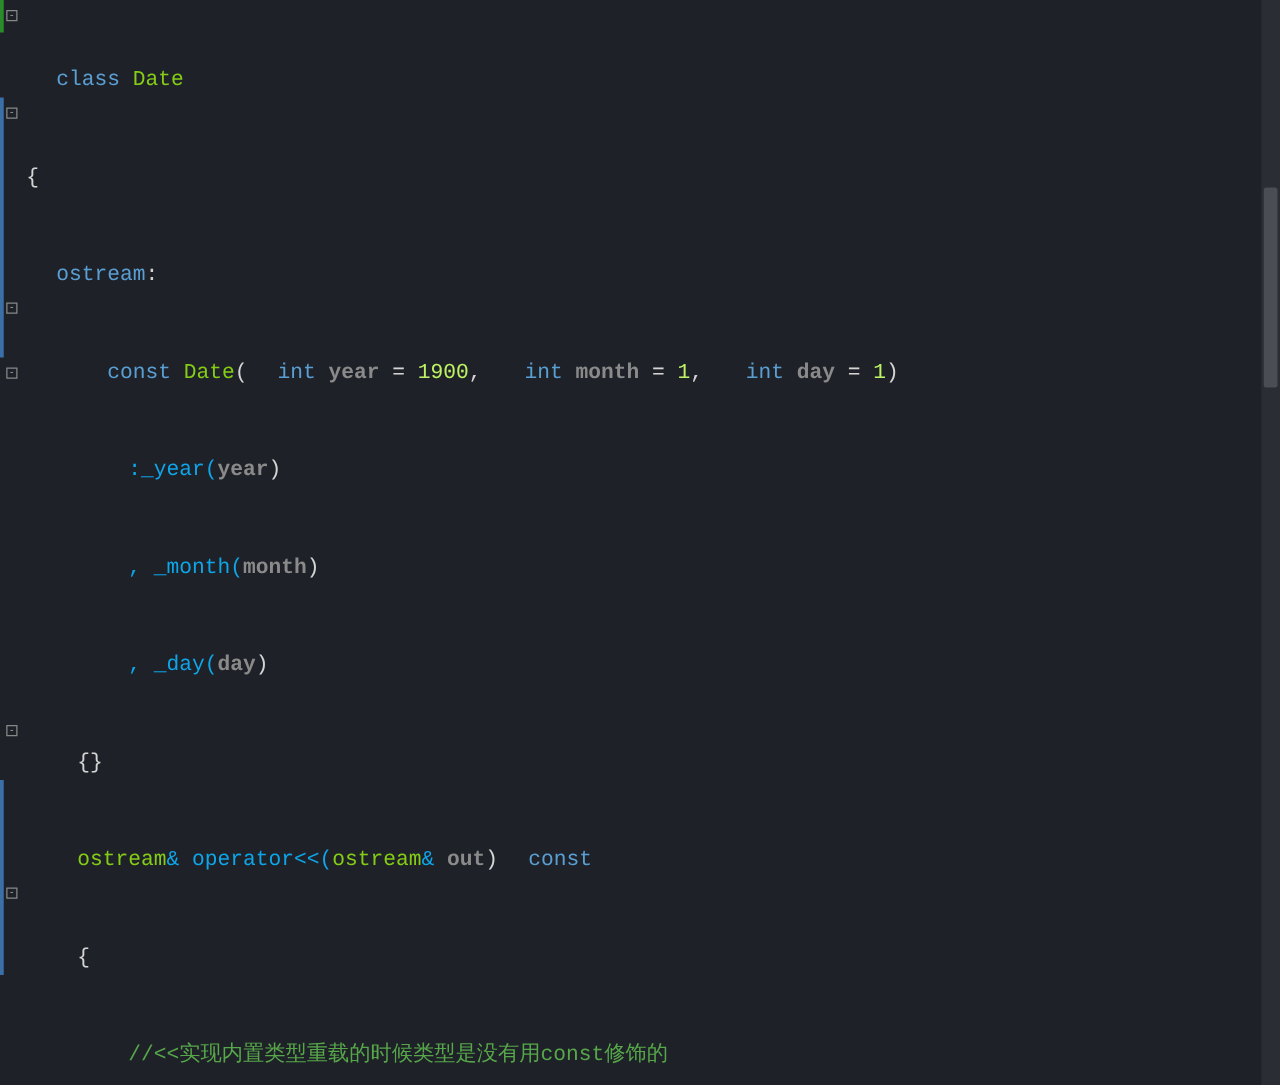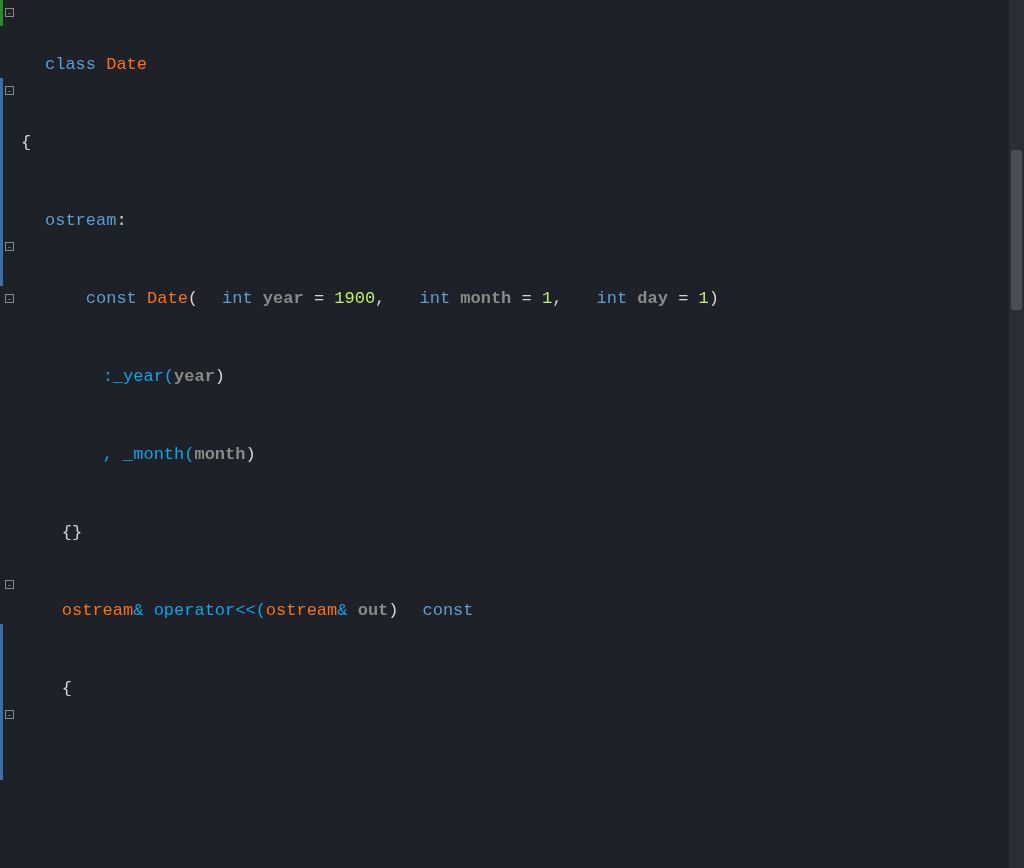--- a/index.html
+++ b/index.html
@@ -48,21 +48,21 @@
       flex: 1;
       padding-left: 4px;
       white-space: pre;
       position: relative;
     }
     .code-line {
       height: 26px;
       padding-left: 2px;
     }
     .kw-blue { color: #5a9fd4; margin-left: 24px; }
-    .type-teal { color: #f97316; }
+    .type-teal { color: #84cc16; }
     .ident-light { color: #0ea5e9; }
     .param-gray { color: #8a8a8a; font-weight: bold; }
     .num-lit { color: #bef264; }
     .comment { color: #57a64a; }
     .op { color: #d4d4d4; }
     .punct { color: #d4d4d4; }
     .scrollbar-v {
       position: absolute;
       right: 0;
       top: 0;
@@ -97,23 +97,25 @@
     <div class="fold-marker" style="top:710px">-</div>
   </div>
 
   <div class="code-area">
     <div class="code-line"><span class="kw-blue">class</span> <span class="type-teal">Date</span></div>
     <div class="code-line"><span class="punct">{</span></div>
     <div class="code-line"><span class="kw-blue">ostream</span><span class="punct">:</span></div>
     <div class="code-line">    <span class="kw-blue">const</span> <span class="type-teal">Date</span><span class="punct">(</span><span class="kw-blue">int</span> <span class="param-gray">year</span> <span class="op">=</span> <span class="num-lit">1900</span><span class="punct">,</span> <span class="kw-blue">int</span> <span class="param-gray">month</span> <span class="op">=</span> <span class="num-lit">1</span><span class="punct">,</span> <span class="kw-blue">int</span> <span class="param-gray">day</span> <span class="op">=</span> <span class="num-lit">1</span><span class="punct">)</span></div>
     <div class="code-line">        <span class="ident-light">:_year(</span><span class="param-gray">year</span><span class="punct">)</span></div>
     <div class="code-line">        <span class="ident-light">, _month(</span><span class="param-gray">month</span><span class="punct">)</span></div>
+    <div class="code-line">        <span class="ident-light">, _day(</span><span class="param-gray">day</span><span class="punct">)</span></div>
     <div class="code-line">    <span class="punct">{}</span></div>
     <div class="code-line">    <span class="type-teal">ostream</span><span class="ident-light">&amp; operator&lt;&lt;(</span><span class="type-teal">ostream</span><span class="ident-light">&amp; </span><span class="param-gray">out</span><span class="punct">)</span><span class="kw-blue">const</span></div>
     <div class="code-line">    <span class="punct">{</span></div>
+    <div class="code-line">        <span class="comment">//&lt;&lt;实现内置类型重载的时候类型是没有用const修饰的</span></div>
     
     
     
     
     
     
     
     
     
     

